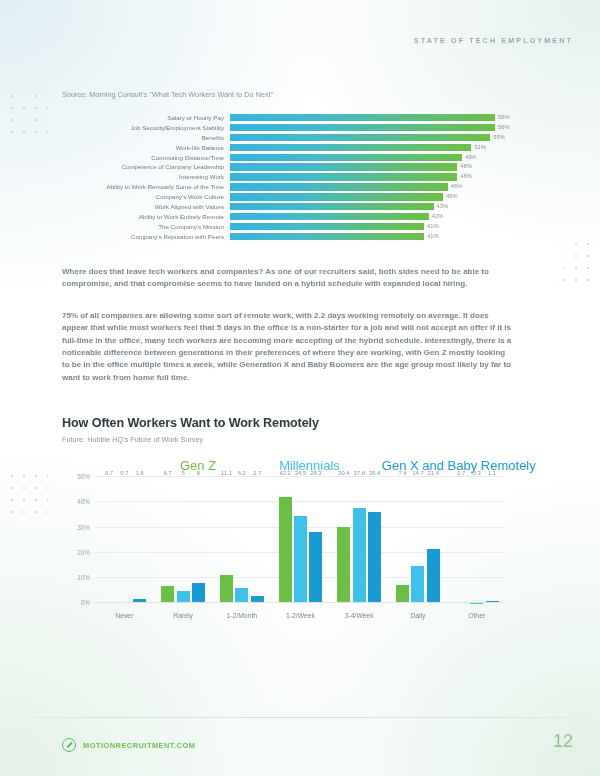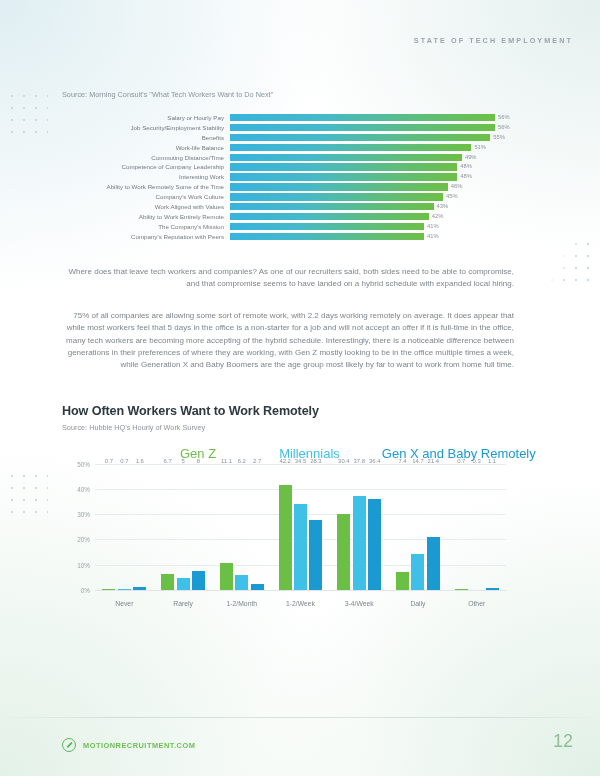--- a/index.html
+++ b/index.html
@@ -83,21 +83,21 @@
     background: linear-gradient(90deg, #37b3dd 0%, #45b9c9 35%, #5cbd7f 70%, #6dbf45 100%);
   }
   .hbar-val {
     position: absolute; top: 0; font-size: 5.8px; color: #8a939a;
     line-height: 9.35px; padding-left: 3px;
   }
 
   
   .para {
     font-size: 8px; line-height: 12.4px; color: #7c868d;
-    margin-top: 19px; text-align: right;
+    margin-top: 19px; text-align: left; font-weight: bold;
   }
   .para.first { margin-top: 25px; }
 
   
   .sec2 { margin-top: 32px; }
   .legend {
     display: flex; gap: 0; margin: 14px 0 4px 118px; font-size: 13px;
   }
   .legend-item { margin-right: 42px; white-space: nowrap; }
 
@@ -279,21 +279,21 @@
             </div>
           </div>
         </div>
     </div>
 
     <p class="para first">Where does that leave tech workers and companies? As one of our recruiters said, both sides need to be able to compromise, and that compromise seems to have landed on a hybrid schedule with expanded local hiring.</p>
     <p class="para">75% of all companies are allowing some sort of remote work, with 2.2 days working remotely on average. It does appear that while most workers feel that 5 days in the office is a non-starter for a job and will not accept an offer if it is full-time in the office, many tech workers are becoming more accepting of the hybrid schedule. Interestingly, there is a noticeable difference between generations in their preferences of where they are working, with Gen Z mostly looking to be in the office multiple times a week, while Generation X and Baby Boomers are the age group most likely by far to want to work from home full time.</p>
 
     <div class="sec2">
       <div class="sec-title">How Often Workers Want to Work Remotely</div>
-      <div class="sec-source">Source: Hubble HQ's Hourly of Work Survey</div>
+      <div class="sec-source">Future: Hubble HQ's Future of Work Survey</div>
       <div class="legend" id="chart2-legend">
           <span class="legend-item" style="color: rgb(108, 191, 69);">Gen Z</span>
           <span class="legend-item" style="color: rgb(63, 192, 232); padding-left: 21px;">Millennials</span>
           <span class="legend-item" style="color: rgb(26, 154, 209);">Gen X and Baby Remotely</span>
         </div>
       <div class="vchart">
         <div class="vgrid" id="vgrid">
             <div class="vgridline" style="bottom: 0%;">
               <span class="vtick">0%</span>
             </div>

